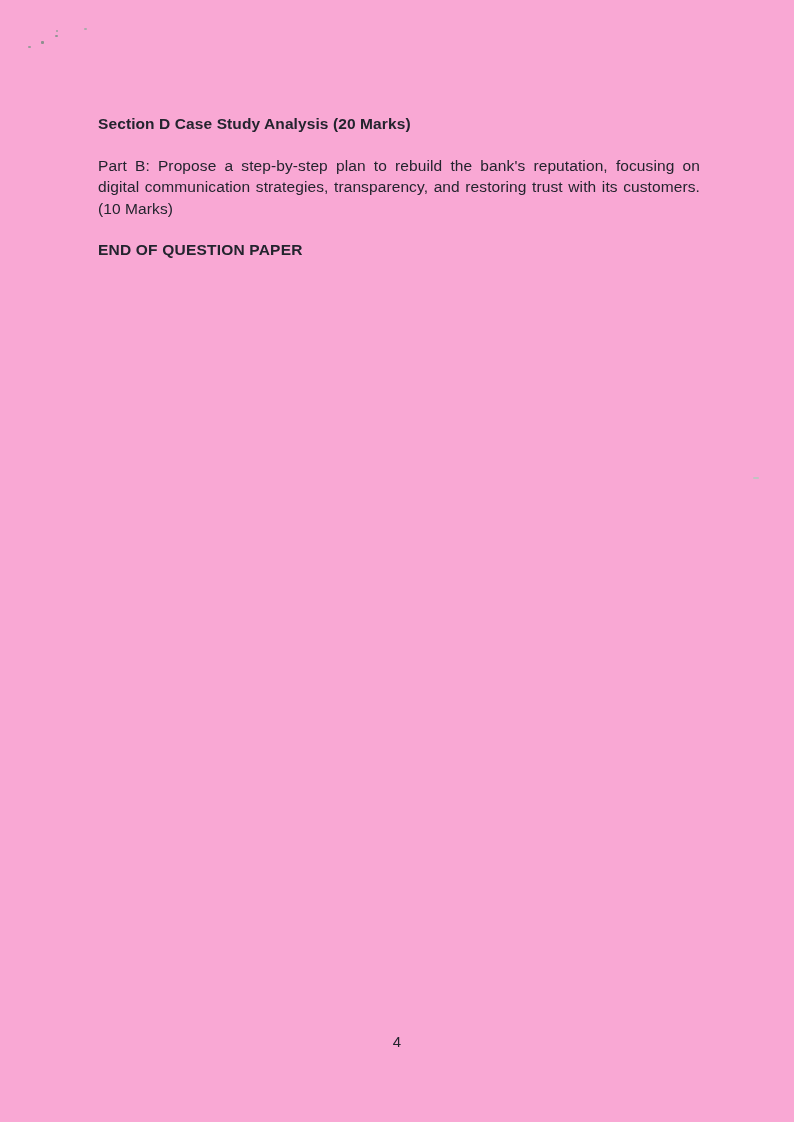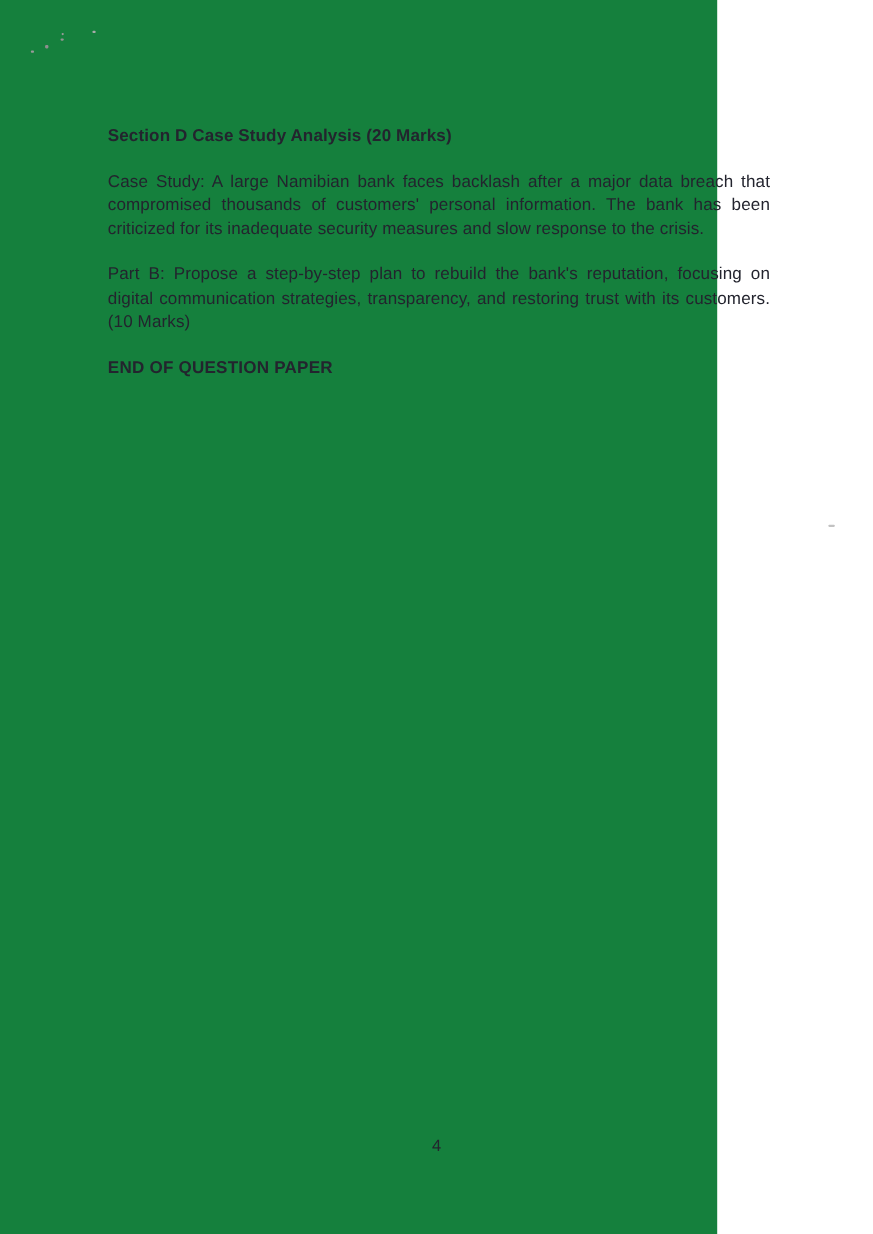--- a/index.html
+++ b/index.html
@@ -7,23 +7,23 @@
     width: 794px;
     height: 1122px;
     background: #ffffff;
     font-family: "Liberation Sans", "DejaVu Sans", sans-serif;
     color: #23242e;
     overflow: hidden;
     position: relative;
   }
   .page {
     position: relative;
-    width: 652px;
+    width: 794px;
     height: 1122px;
-    background: #15803d;
+    background: #f9a8d4;
   }
   .content {
     position: absolute;
     left: 98px;
     top: 113px;
     width: 602px;
   }
   .heading {
     font-size: 15.5px;
     font-weight: bold;
@@ -77,21 +77,20 @@
   <span class="artifact a4"></span>
   <span class="artifact a5"></span>
 
   <span class="artifact a6"></span>
 
   <div class="content">
 
     <div class="heading">Section D Case Study Analysis (20 Marks)</div>
 
 
-    <p class="para">Case Study: A large Namibian bank faces backlash after a major data breach that compromised thousands of customers' personal information. The bank has been criticized for its inadequate security measures and slow response to the crisis.</p>
 
 
     <p class="para">Part B: Propose a step-by-step plan to rebuild the bank's reputation, focusing on digital communication strategies, transparency, and restoring trust with its customers. (10 Marks)</p>
 
     <div class="end-notice">END OF QUESTION PAPER</div>
 
   </div>
 
   <div class="page-number">4</div>
 

